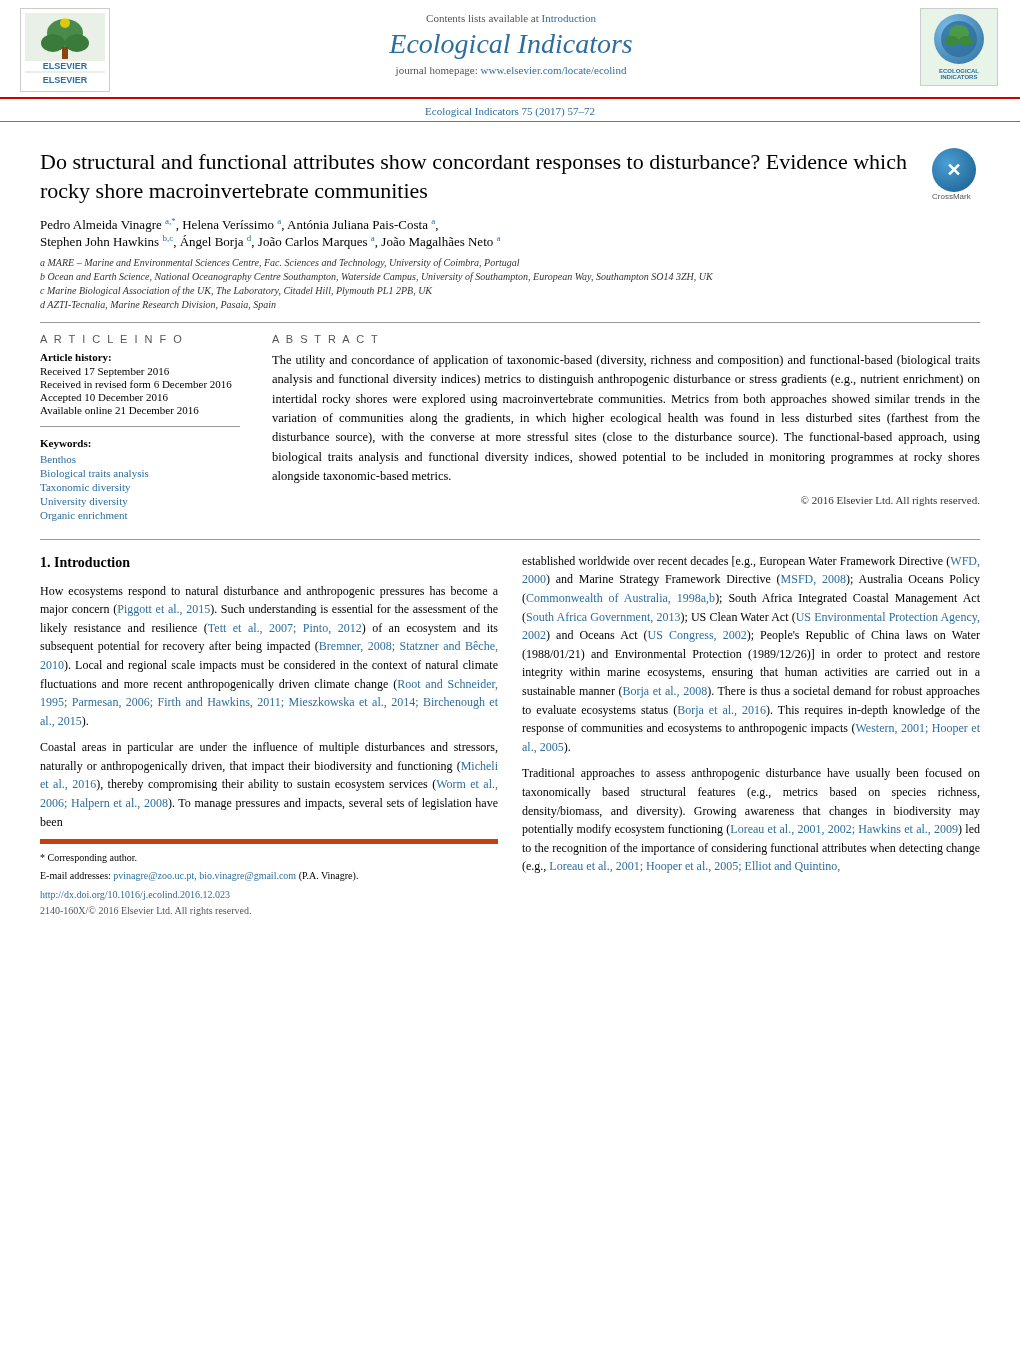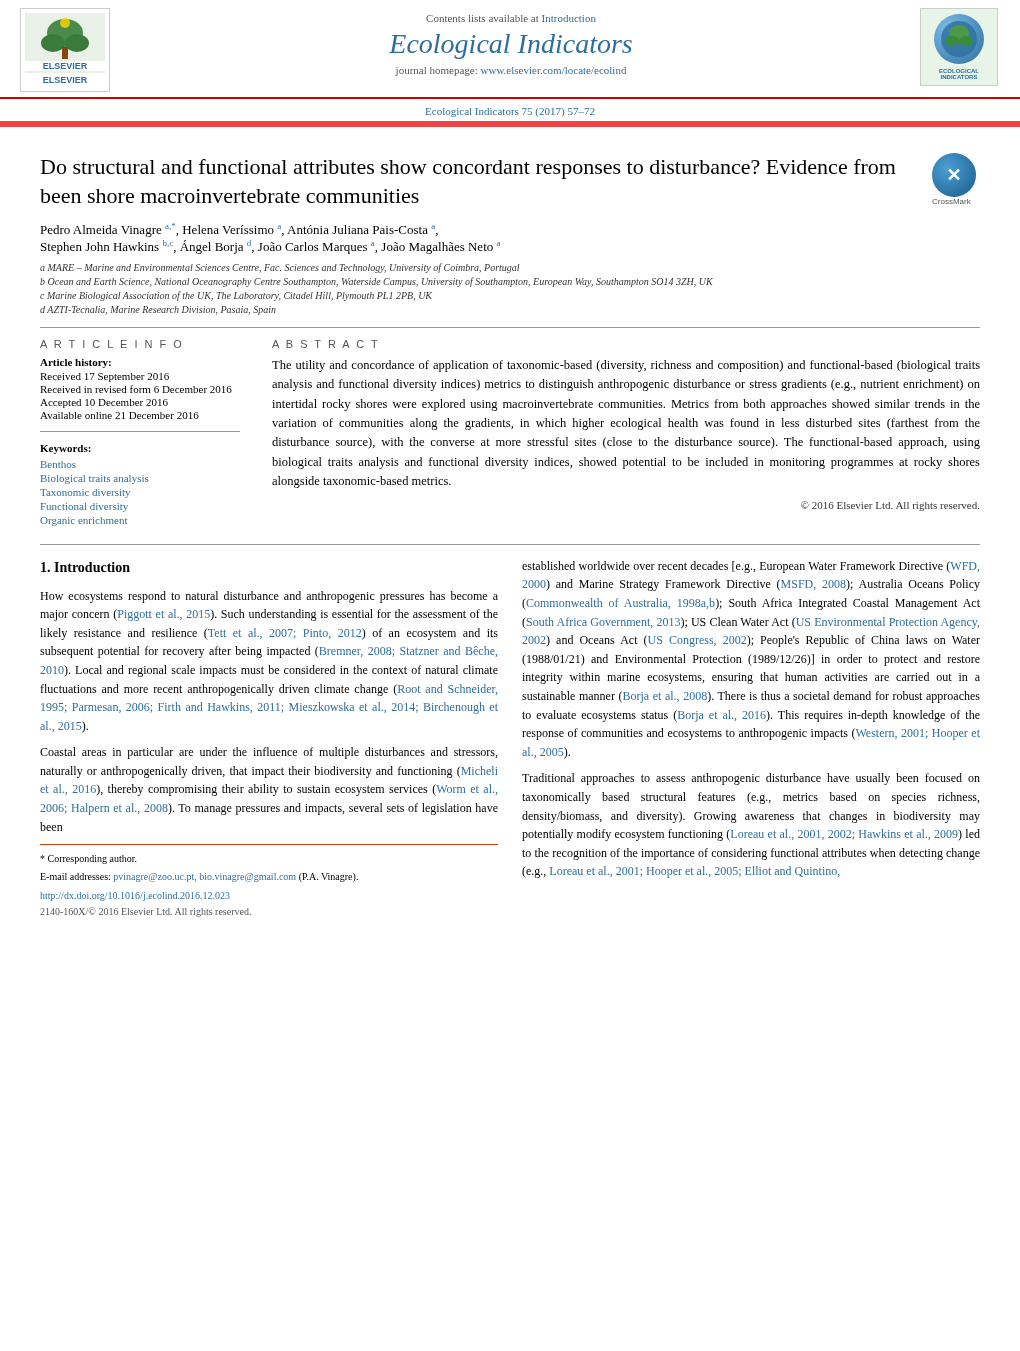--- a/index.html
+++ b/index.html
@@ -105,21 +105,21 @@
       display: flex;
       align-items: center;
       justify-content: center;
       margin-bottom: 2px;
     }
     .article-vol-info {
       text-align: center;
       font-size: 11px;
       color: #2d6e9e;
       padding: 6px 0 4px 0;
-      border-bottom: 6px solid #ef4444;
+      border-bottom: 1px solid #ef4444;
     }
     
     .main-content {
       padding: 10px 40px 20px 40px;
     }
     .article-title {
       font-size: 22px;
       font-weight: normal;
       color: #000;
       line-height: 1.3;
@@ -251,21 +251,21 @@
     .section-heading {
       font-size: 14px;
       font-weight: bold;
       margin-bottom: 8px;
     }
     .body-col p {
       margin-bottom: 8px;
     }
     .body-col a { color: #2d6e9e; text-decoration: none; }
     .footnote-section {
-      border-top: 1px solid #c2410c;
+      border-top: 5px solid #c2410c;
       padding-top: 6px;
       margin-top: 8px;
       font-size: 10px;
     }
     .footnote-section p { margin-bottom: 2px; }
     .footnote-section a { color: #2d6e9e; }
     .doi-line {
       font-size: 10px;
       color: #2d6e9e;
       margin-top: 4px;
@@ -325,21 +325,21 @@
         <div style="font-size:6px; font-weight:bold; font-family:Arial,sans-serif; color:#2d6e9e; margin-top:2px;">ECOLOGICAL INDICATORS</div>
       </div>
     </div>
   </div>
 
   <div class="article-vol-info">Ecological Indicators 75 (2017) 57–72</div>
 
   <div class="main-content">
 
     <div style="position:relative;">
-      <h1 class="article-title">Do structural and functional attributes show concordant responses to disturbance? Evidence from been shore macroinvertebrate communities</h1>
+      <h1 class="article-title">Do structural and functional attributes show concordant responses to disturbance? Evidence which rocky shore macroinvertebrate communities</h1>
       <div class="crossmark-badge">
         <div class="crossmark-circle">✕</div>
         <div class="crossmark-text">CrossMark</div>
       </div>
     </div>
 
     <div class="authors">
       <span>Pedro Almeida Vinagre <sup>a,*</sup>, Helena Veríssimo <sup>a</sup>, Antónia Juliana Pais-Costa <sup>a</sup>,<br>
       Stephen John Hawkins <sup>b,c</sup>, Ángel Borja <sup>d</sup>, João Carlos Marques <sup>a</sup>, João Magalhães Neto <sup>a</sup></span>
     </div>
@@ -362,21 +362,21 @@
           <div class="entry">Received in revised form 6 December 2016</div>
           <div class="entry">Accepted 10 December 2016</div>
           <div class="entry">Available online 21 December 2016</div>
         </div>
         <hr class="divider">
         <div class="keywords-section">
           <p>Keywords:</p>
           <div class="keyword-item">Benthos</div>
           <div class="keyword-item">Biological traits analysis</div>
           <div class="keyword-item">Taxonomic diversity</div>
-          <div class="keyword-item">Functional diversity</div>
+          <div class="keyword-item">University diversity</div>
           <div class="keyword-item">Organic enrichment</div>
         </div>
       </div>
 
       <div class="right-col">
         <div class="section-label">A B S T R A C T</div>
         <div class="abstract-text">The utility and concordance of application of taxonomic-based (diversity, richness and composition) and functional-based (biological traits analysis and functional diversity indices) metrics to distinguish anthropogenic disturbance or stress gradients (e.g., nutrient enrichment) on intertidal rocky shores were explored using macroinvertebrate communities. Metrics from both approaches showed similar trends in the variation of communities along the gradients, in which higher ecological health was found in less disturbed sites (farthest from the disturbance source), with the converse at more stressful sites (close to the disturbance source). The functional-based approach, using biological traits analysis and functional diversity indices, showed potential to be included in monitoring programmes at rocky shores alongside taxonomic-based metrics.</div>
         <div class="copyright">© 2016 Elsevier Ltd. All rights reserved.</div>
       </div>
     </div>

